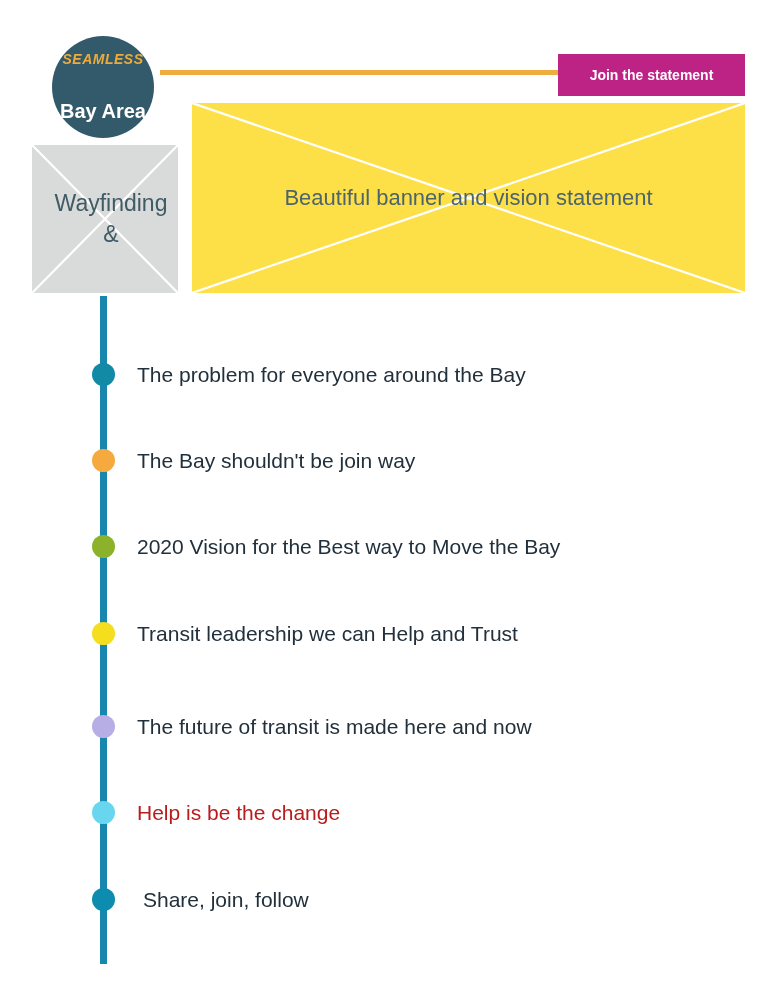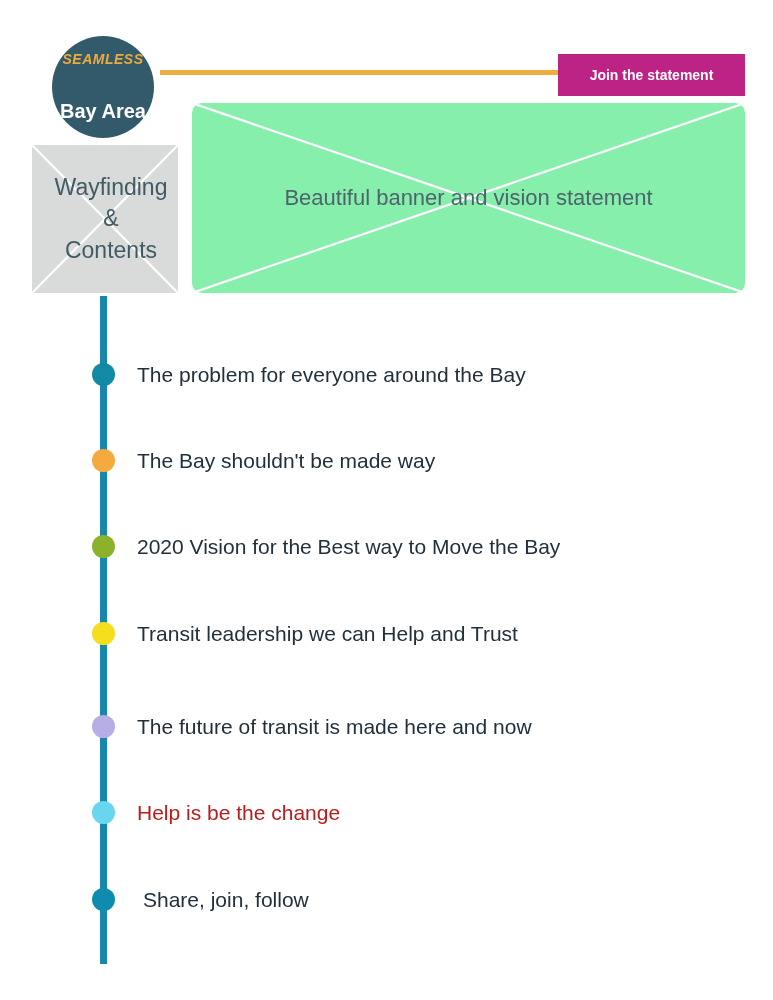--- a/index.html
+++ b/index.html
@@ -163,39 +163,38 @@
 </div>
 
 <div id="wayfinding-box" class="placeholder" style="background: rgb(217, 218, 218);">
   <svg class="x-lines" viewBox="0 0 146 148" preserveAspectRatio="none">
     <line x1="0" y1="0" x2="146" y2="148" stroke="#ffffff" stroke-width="2.2" vector-effect="non-scaling-stroke"></line>
     <line x1="146" y1="0" x2="0" y2="148" stroke="#ffffff" stroke-width="2.2" vector-effect="non-scaling-stroke"></line>
   </svg>
   <div class="ph-label" style="color: rgb(65, 91, 100); margin-left: 12px;">
     <div>Wayfinding</div>
     <div>&amp;</div>
-    <div>Contents</div>
   </div>
 </div>
 
-<div id="banner-box" class="placeholder" style="background: #86efac; border-radius: 10px;">
+<div id="banner-box" class="placeholder" style="background: #fde047;">
   <svg class="x-lines" viewBox="0 0 553 190" preserveAspectRatio="none">
     <line x1="0" y1="0" x2="553" y2="190" stroke="#ffffff" stroke-width="2.2" vector-effect="non-scaling-stroke"></line>
     <line x1="553" y1="0" x2="0" y2="190" stroke="#ffffff" stroke-width="2.2" vector-effect="non-scaling-stroke"></line>
   </svg>
   <div class="ph-label" style="color: rgb(78, 100, 108);">Beautiful banner and vision statement</div>
 </div>
 
 <div id="timeline">
   <div id="timeline-spine" style="background: rgb(23, 135, 173);"></div>
   <div id="timeline-items">
       <div class="timeline-dot" style="top: 359px; background: rgb(18, 138, 166);"></div>
       <div class="timeline-label" style="top: 360px; left: 137px; color: rgb(34, 48, 60);">The problem for everyone around the Bay</div>
       <div class="timeline-dot" style="top: 445px; background: rgb(245, 169, 63);"></div>
-      <div class="timeline-label" style="top: 446px; left: 137px; color: rgb(34, 48, 60);">The Bay shouldn't be made way</div>
+      <div class="timeline-label" style="top: 446px; left: 137px; color: rgb(34, 48, 60);">The Bay shouldn't be join way</div>
       <div class="timeline-dot" style="top: 531px; background: rgb(140, 177, 43);"></div>
       <div class="timeline-label" style="top: 532px; left: 137px; color: rgb(34, 48, 60); text-align: center;">2020 Vision for the Best way to Move the Bay</div>
       <div class="timeline-dot" style="top: 618px; background: rgb(244, 222, 30);"></div>
       <div class="timeline-label" style="top: 619px; left: 137px; color: rgb(34, 48, 60);">Transit leadership we can Help and Trust</div>
       <div class="timeline-dot" style="top: 711px; background: rgb(182, 174, 228);"></div>
       <div class="timeline-label" style="top: 712px; left: 137px; color: rgb(34, 48, 60);">The future of transit is made here and now</div>
       <div class="timeline-dot" style="top: 797px; background: rgb(104, 214, 238);"></div>
       <div class="timeline-label" style="top: 798px; left: 137px; color: #b91c1c;">Help is be the change</div>
       <div class="timeline-dot" style="top: 884px; background: rgb(14, 140, 176);"></div>
       <div class="timeline-label" style="top: 885px; left: 143px; color: rgb(34, 48, 60);">Share, join, follow</div>

